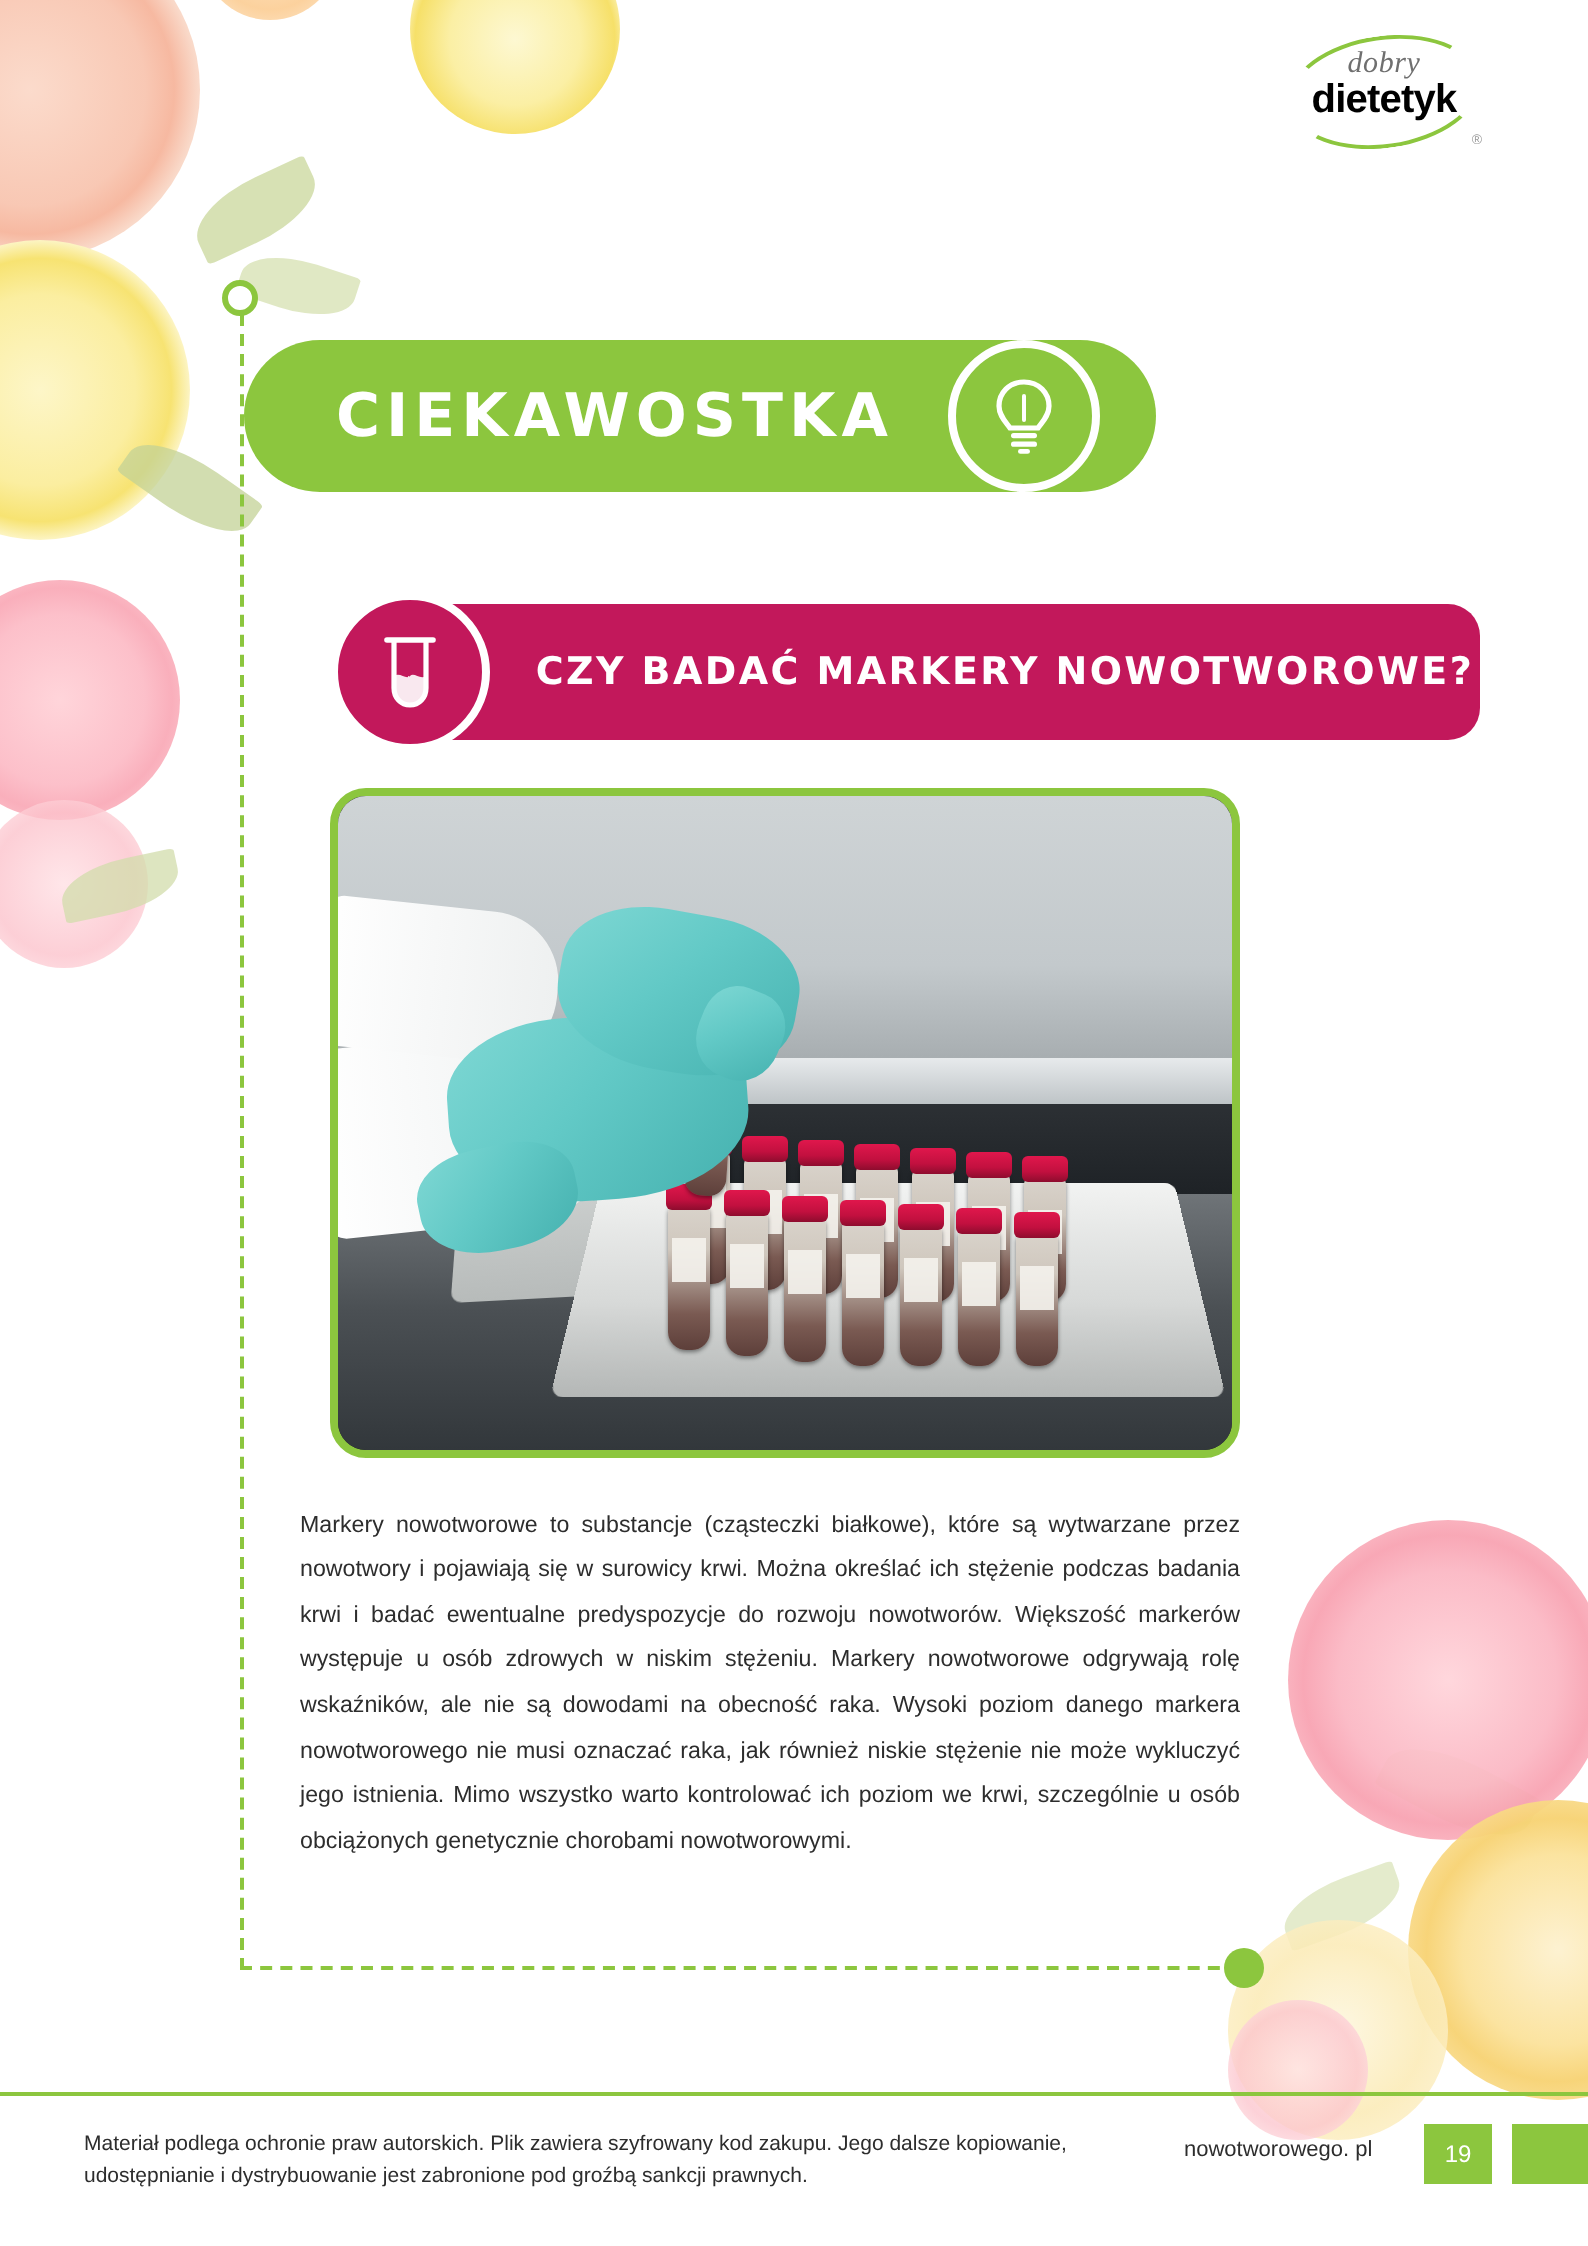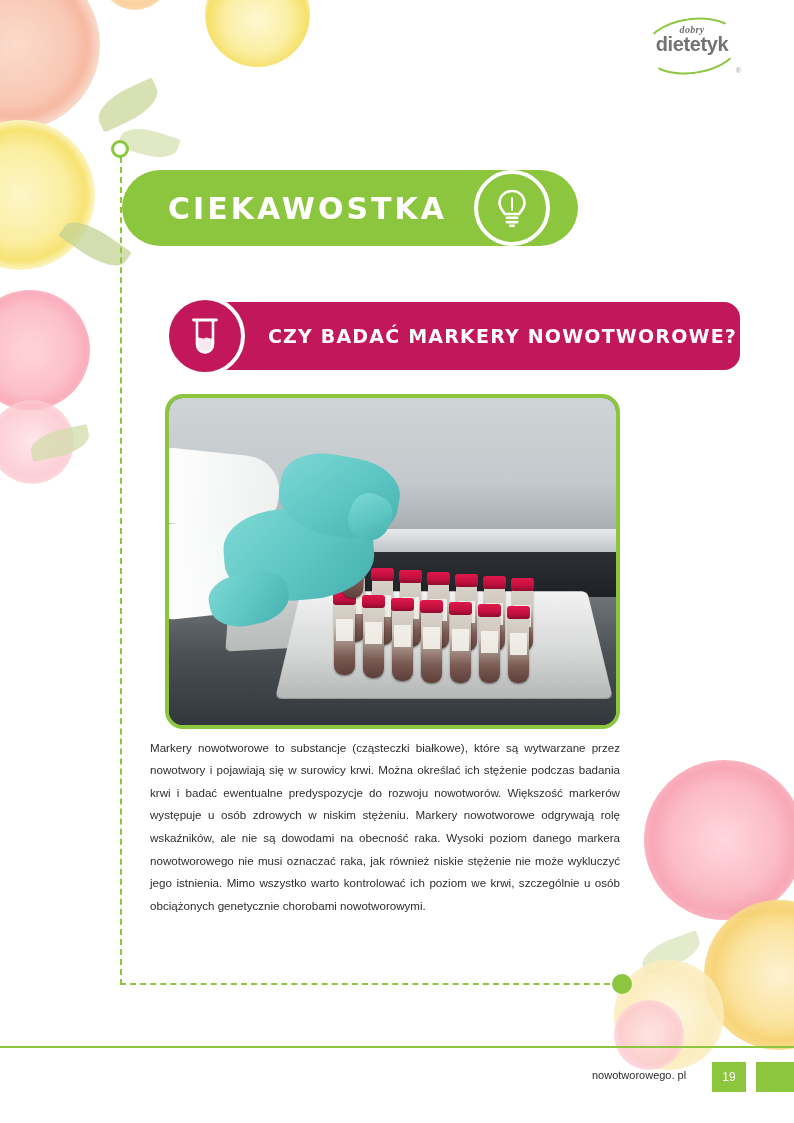--- a/index.html
+++ b/index.html
@@ -85,25 +85,25 @@
     position:absolute; right:55px; top:14px; width:94px; height:62px;
     z-index:5; text-align:center;
   }
   .logo-swoosh {
     position:absolute; left:0; top:4px; width:94px; height:56px;
     border:2px solid #8cc63e; border-radius:50%/46%;
     border-left-color:transparent; border-right-color:transparent;
     transform:rotate(-8deg);
   }
   .logo-top {
-    font-size:10px; color:#6f6f6f; letter-spacing:.3px; margin-top:10px;
-    font-family:"Liberation Serif", serif; font-style:italic;font-weight:bold;
+    font-size:15px; color:#6f6f6f; letter-spacing:.3px; margin-top:10px;
+    font-family:"Liberation Serif", serif; font-style:italic;
   }
   .logo-main {
-    font-size:20px; color:#737373; font-weight:bold; letter-spacing:-.4px;
+    font-size:20px; color:#000000; font-weight:bold; letter-spacing:-.4px;
     margin-top:-2px;
   }
   .logo-r { position:absolute; right:-2px; bottom:2px; font-size:7px; color:#9a9a9a; }
 
   
   .frame {
     position:absolute; left:120px; top:145px; width:600px; height:840px;
     z-index:2;
   }
   .dash-v {
@@ -215,21 +215,21 @@
     border-radius:10px 40px 40px 10px; transform:rotate(-6deg);
   }
   .glove-sleeve2 {
     position:absolute; left:-10px; top:55px; width:120px; height:75px;
     background:linear-gradient(90deg,#ffffff 0%, #eef0f0 100%);
     border-radius:10px 35px 35px 10px; transform:rotate(6deg);
   }
 
   
   .bodytext {
-    position:absolute; left:150px; top:725px; width:470px;
+    position:absolute; left:150px; top:740px; width:470px;
     font-size:11.6px; line-height:1.95; color:#2d2d2d; text-align:justify;
     z-index:3;
     font-family:"Liberation Sans", sans-serif;
   }
 
   
   .footer-rule {
     position:absolute; left:0; top:1046px; width:794px; height:2px;
     background:#8cc63e; z-index:4;
   }
@@ -395,16 +395,17 @@
   <div class="hand" style="left:55px; top:110px; width:150px; height:92px; transform:rotate(-4deg);"></div>
   <div class="hand" style="left:110px; top:58px; width:120px; height:80px; transform:rotate(10deg);"></div>
   <div class="hand" style="left:180px; top:96px; width:42px; height:46px; transform:rotate(22deg);"></div>
   <div class="hand" style="left:40px; top:175px; width:80px; height:52px; transform:rotate(-12deg);"></div>
 </div>
 
 <p class="bodytext">Markery nowotworowe to substancje (cząsteczki białkowe), które są wytwarzane przez nowotwory i pojawiają się w surowicy krwi. Można określać ich stężenie podczas badania krwi i badać ewentualne predyspozycje do rozwoju nowotworów. Większość markerów występuje u osób zdrowych w niskim stężeniu. Markery nowotworowe odgrywają rolę wskaźników, ale nie są dowodami na obecność raka. Wysoki poziom danego markera nowotworowego nie musi oznaczać raka, jak również niskie stężenie nie może wykluczyć jego istnienia. Mimo wszystko warto kontrolować ich poziom we krwi, szczególnie u osób obciążonych genetycznie chorobami nowotworowymi.</p>
 
 <div class="footer-rule"></div>
 <div class="footer">
+  <div class="footer-text">Materiał podlega ochronie praw autorskich. Plik zawiera szyfrowany kod zakupu. Jego dalsze kopiowanie, udostępnianie i dystrybuowanie jest zabronione pod groźbą sankcji prawnych.</div>
   <div class="footer-site">nowotworowego. pl</div>
   <div class="page-num">19</div>
   <div class="footer-green-tab"></div>
 </div>
 
 </body></html>

